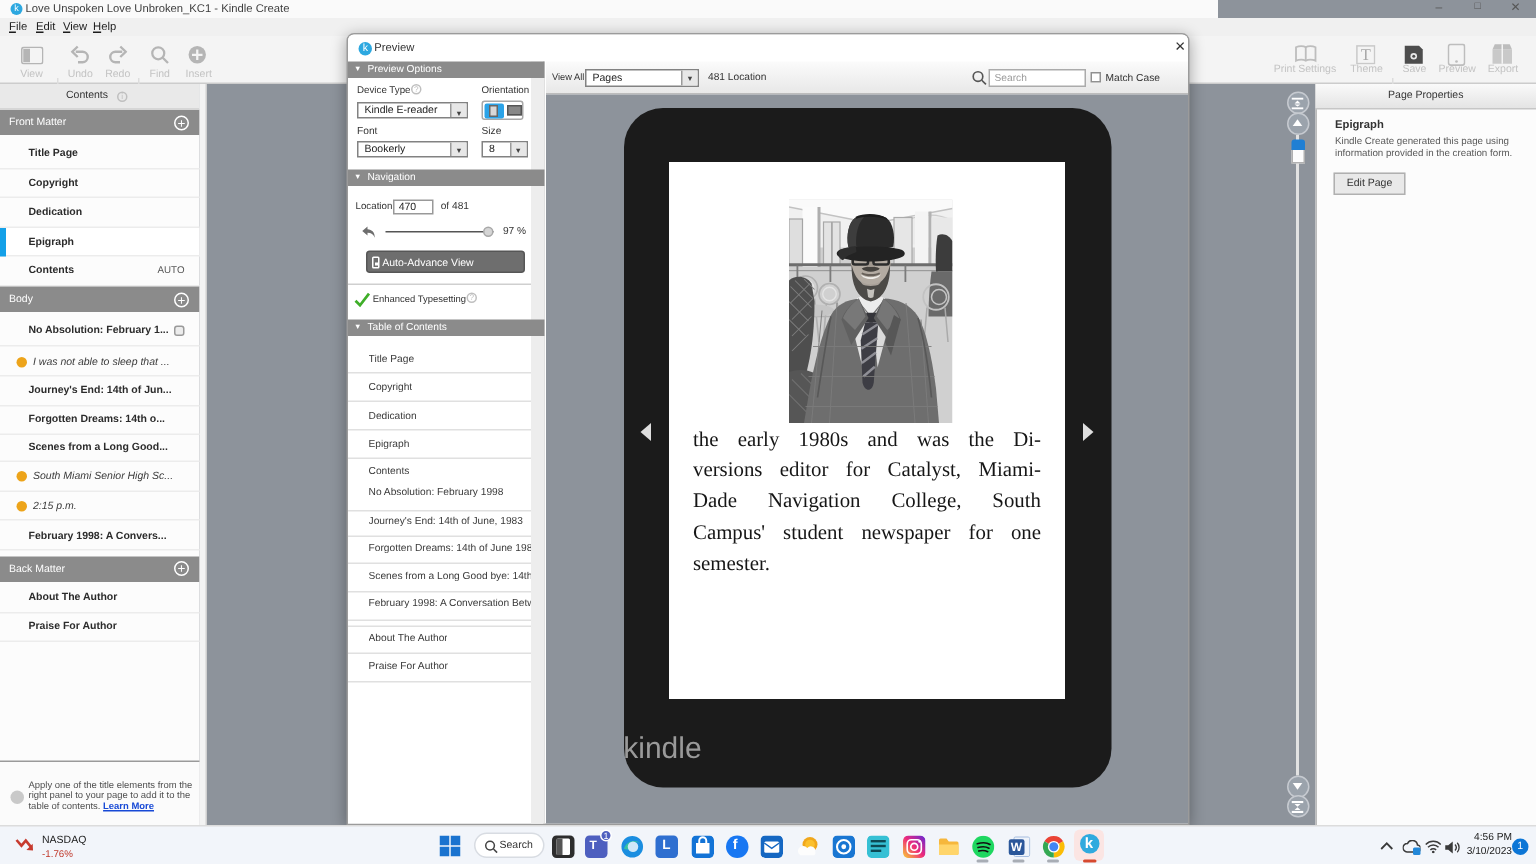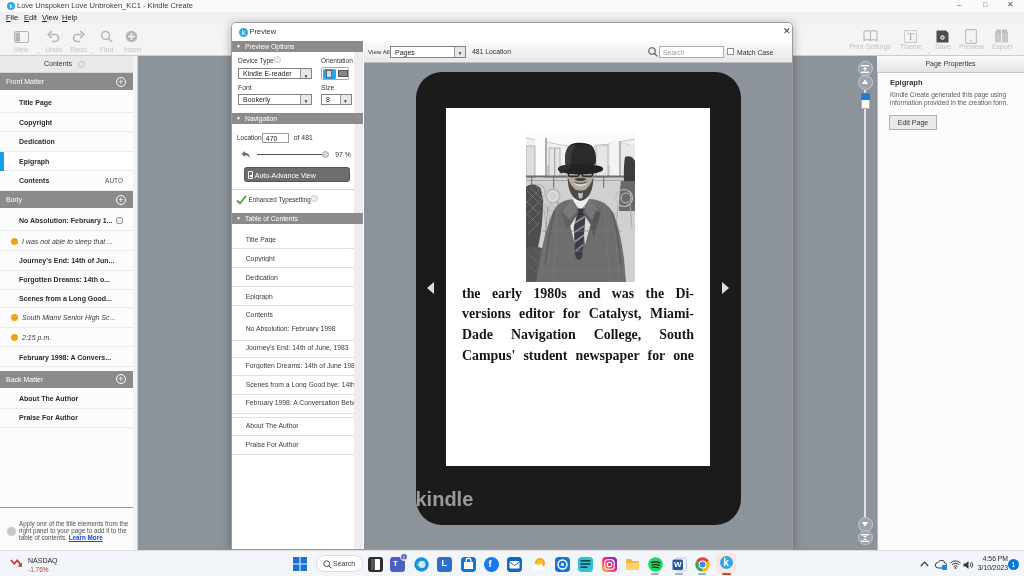--- a/index.html
+++ b/index.html
@@ -2,21 +2,21 @@
 <html><head>
 <meta charset="utf-8">
 <style>
   * { margin:0; padding:0; box-sizing:border-box; }
   html,body { width:1024px; height:576px; overflow:hidden; }
   #screen { position:relative; width:1024px; height:576px; background:#8d939b;
     font-family:"Liberation Sans", sans-serif; }
   .abs { position:absolute; }
 
   
-  #titlebar { left:0; top:0; width:1024px; height:12px; background:#fafafa; }
+  #titlebar { left:0; top:0; width:812px; height:12px; background:#fafafa; }
   #titlebar .ticon { left:7px; top:2px; width:8px; height:8px; border-radius:50%;
     background:#2da8e0; color:#fff; font-size:6px; line-height:8px; text-align:center; }
   #titlebar .ttext { left:17px; top:1px; font-size:7.5px; color:#3d3d3d; }
   .winbtn { top:0px; font-size:8px; color:#555; }
 
   
   #menubar { left:0; top:12px; width:1024px; height:12px; background:#f0f0f0; }
   .menuitem { top:1px; font-size:7.5px; color:#1c1c1c; }
   .menuitem span { text-decoration:underline; }
 
@@ -326,21 +326,21 @@
       <div class="abs" style="left:295px;top:5px;width:65px;height:12px;background:#fff;border:1px solid #ababab;"></div>
       <svg class="abs" style="left:284px;top:6.5px;" width="10" height="10" viewBox="0 0 10 10">
           <circle cx="4" cy="4" r="3.2" fill="none" stroke="#555" stroke-width="1.1"></circle>
           <line x1="6.5" y1="6.5" x2="9.3" y2="9.3" stroke="#555" stroke-width="1.1"></line>
         </svg>
       <div class="abs" style="left:299px;top:8px;font-size:6.8px;color:#9a9a9a;">Search</div>
       <div class="abs" style="left:363px;top:7px;width:7px;height:7px;background:#fff;border:1px solid #919191;"></div>
       <div class="abs" style="left:373px;top:8px;font-size:6.8px;color:#333;">Match Case</div>
     </div>
 
-    <div class="abs" id="dlgcanvas" style="left:132px;top:39.5px;width:430px;height:488.5px;background:#8d939b;font-weight:bold;">
+    <div class="abs" id="dlgcanvas" style="left:132px;top:39.5px;width:430px;height:488.5px;background:#8d939b;">
       <div class="abs" id="device">
         <div class="abs" id="kscreen">
           <svg class="abs" style="left:80px;top:24.8px;" width="109" height="149" viewBox="0 0 109 149">
             <rect width="109" height="149" fill="#d0d0d0"></rect>
 
             <rect x="0" y="0" width="109" height="32" fill="#f0f0f0"></rect>
             <path d="M0 0 H109 V6 L56 16 L0 5 Z" fill="#fafafa"></path>
             <path d="M0 5 L56 16 L109 6" stroke="#c2c2c2" stroke-width="0.9" fill="none"></path>
             <path d="M76 14 C88 8 100 8 109 14 L109 30 L76 30 Z" fill="#ececec"></path>
             <path d="M76 15 C88 9 100 9 108 14" stroke="#cccccc" stroke-width="0.8" fill="none"></path>
@@ -450,20 +450,21 @@
             <path d="M39.5 31.5 C38 23.5 40 15 44 12.3 C49.5 9.5 59.5 9.5 65 12.3 C69 15 71 23.5 69.5 31.5 C60.5 34 48.5 34 39.5 31.5 Z" fill="#2a2a2a"></path>
             <path d="M39.5 31.5 C38 23.5 40 15 44 12.3 C47 10.8 49.5 10.4 51.5 10.5 C46 14.5 44 23.5 45 32.7 C43 32.4 41.2 32 39.5 31.5 Z" fill="#3d3d3d"></path>
             <path d="M44.5 11.5 C50 8.9 60 9.2 65 12.3 L65.5 13.3 C59.5 10.9 49.5 10.9 44.5 12.8 Z" fill="#1e1e1e"></path>
             <path d="M34 33.5 C42 30.5 67 30.5 75 33.5 C78 34.8 78 37.5 74.5 38.7 C64.5 42.3 44.5 42.3 34.5 38.7 C31 37.5 31 34.8 34 33.5 Z" fill="#232323"></path>
             <path d="M34 33.5 C37.5 32 42 31.2 44.5 31 L45 35 C41 36.5 37.5 38.2 36 40.5 C32.5 39.5 32 35 34 33.5 Z" fill="#2e2e2e"></path>
           </svg>
           <div class="kline" style="top:177.5px;">the early 1980s and was the Di-</div>
           <div class="kline" style="top:198.3px;">versions editor for Catalyst, Miami-</div>
           <div class="kline" style="top:219.1px;">Dade Navigation College, South</div>
           <div class="kline" style="top:239.9px;">Campus' student newspaper for one</div>
+          <div class="kline" style="top:260.7px;text-align:left;">semester.</div>
         </div>
         <div class="abs" id="klogo">kindle</div>
         <div class="abs" style="left:11px;top:210px;width:0;height:0;border-top:6px solid transparent;border-bottom:6px solid transparent;border-right:7px solid #dedede;"></div>
         <div class="abs" style="left:306px;top:210px;width:0;height:0;border-top:6px solid transparent;border-bottom:6px solid transparent;border-left:7px solid #dedede;"></div>
       </div>
     </div>
   </div>
 
   <div class="abs" id="taskbar">
 

